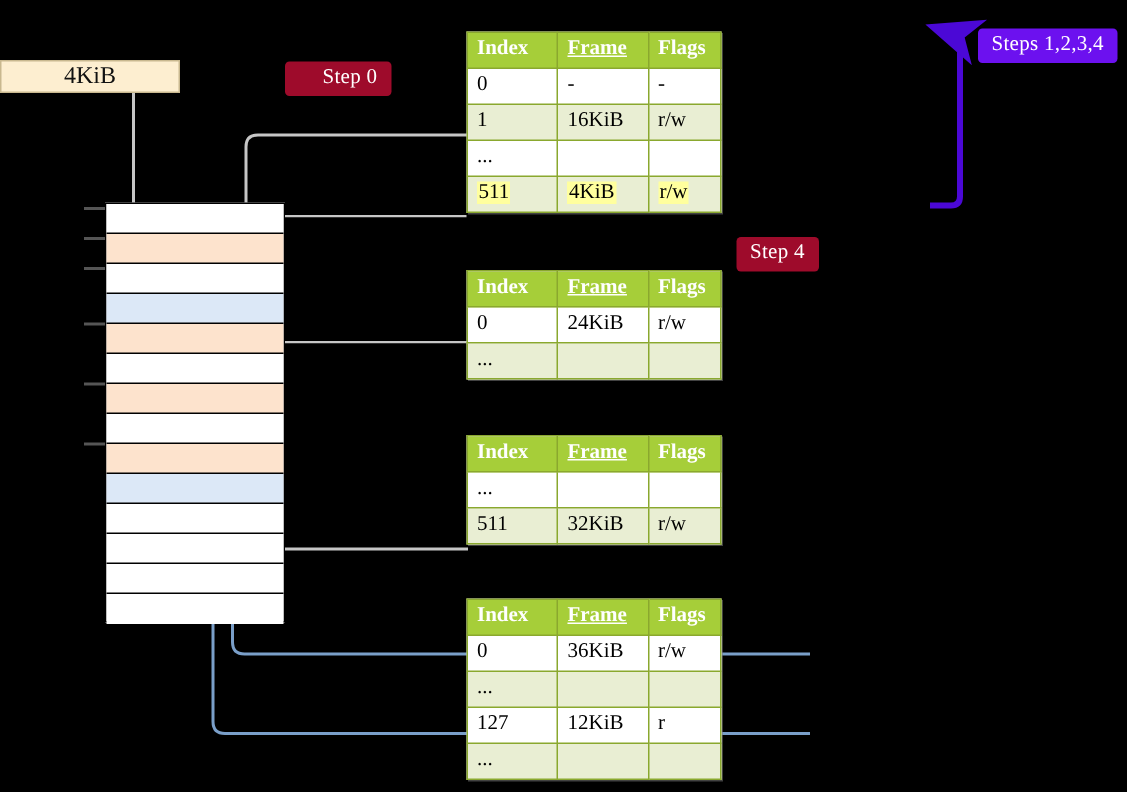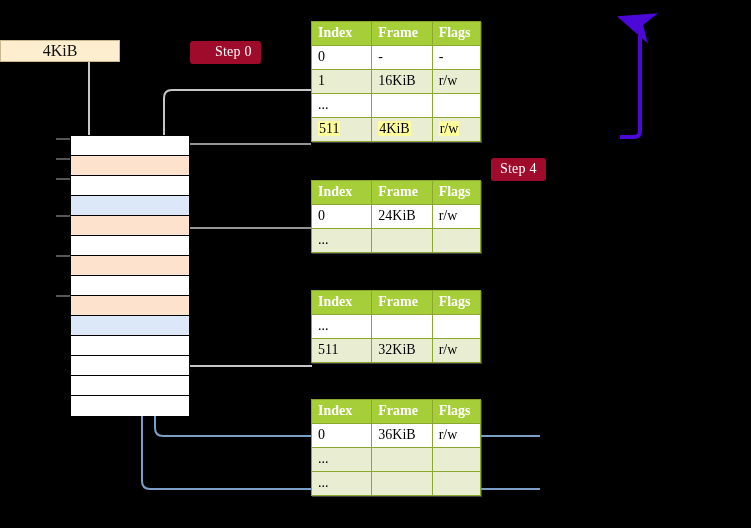--- a/index.html
+++ b/index.html
@@ -94,21 +94,21 @@
   }
   .ptable th {
     background: #a6ce39;
     color: #ffffff;
     font-weight: bold;
     font-size: 14px;
   }
   .ptable tr.alt td { background: #e9eed3; }
   .ptable tr.plain td { background: #ffffff; }
   .col-index { width: 56px; }
-  .col-frame { width: 56px; }
+  .col-frame { width: 56px; text-decoration: underline; }
   .col-flags { width: 44px; font-family: Liberation Serif, serif; }
   .hl { background: #ffff9e; padding: 0 1px; }
 
   
   svg.overlay {
     position: absolute;
     left: 0;
     top: 0;
     width: 751px;
     height: 528px;
@@ -175,20 +175,23 @@
 
   <div class="kib-box" style="left:0px; top:40px; width:120px; height:22px;">
     <span>4KiB</span>
   </div>
 
   <div class="badge badge-red" style="left:190px; top:41px;padding-left:25px;">
     <span>Step 0</span>
   </div>
 
 
+  <div class="badge badge-purple" style="left:652px; top:19px;">
+    <span>Steps 1,2,3,4</span>
+  </div>
 
   <div class="badge badge-red" style="left:491px; top:158px;">
     <span>Step 4</span>
   </div>
 
   <div class="memgrid" style="left:70px; top:135px; width:120px; height:280px;">
     <div class="memrow" style="top:0px;   height:20px;"></div>
     <div class="memrow peach" style="top:20px;  height:20px;"></div>
     <div class="memrow" style="top:40px;  height:20px;"></div>
     <div class="memrow blue" style="top:60px;  height:20px;"></div>
@@ -299,20 +302,25 @@
       <tr class="plain">
         <td>0</td>
         <td>36KiB</td>
         <td>r/w</td>
       </tr>
       <tr class="alt">
         <td>...</td>
         <td></td>
         <td></td>
       </tr>
+      <tr class="plain">
+        <td>127</td>
+        <td>12KiB</td>
+        <td>r</td>
+      </tr>
       <tr class="alt">
         <td>...</td>
         <td></td>
         <td></td>
       </tr>
     </tbody>
   </table>
 
 </div>
 

